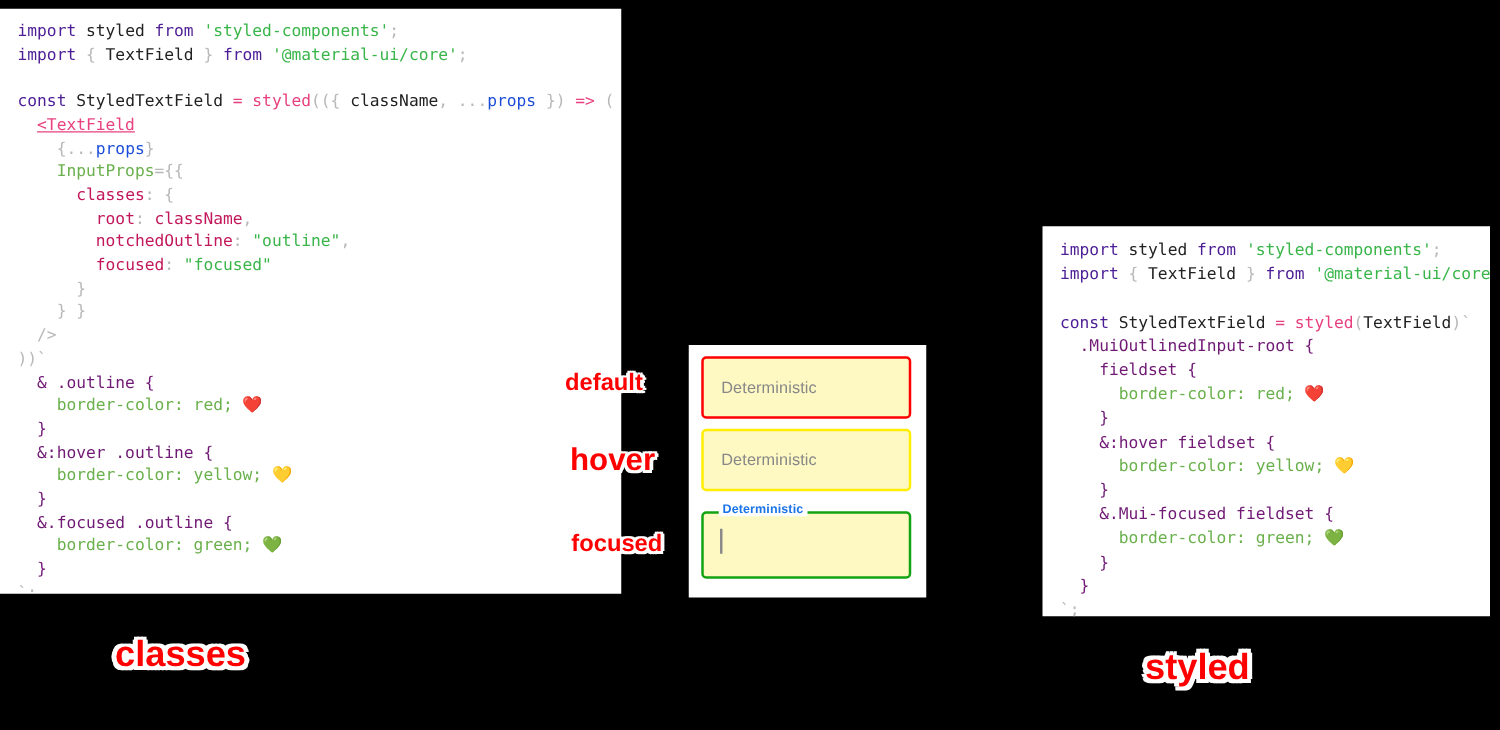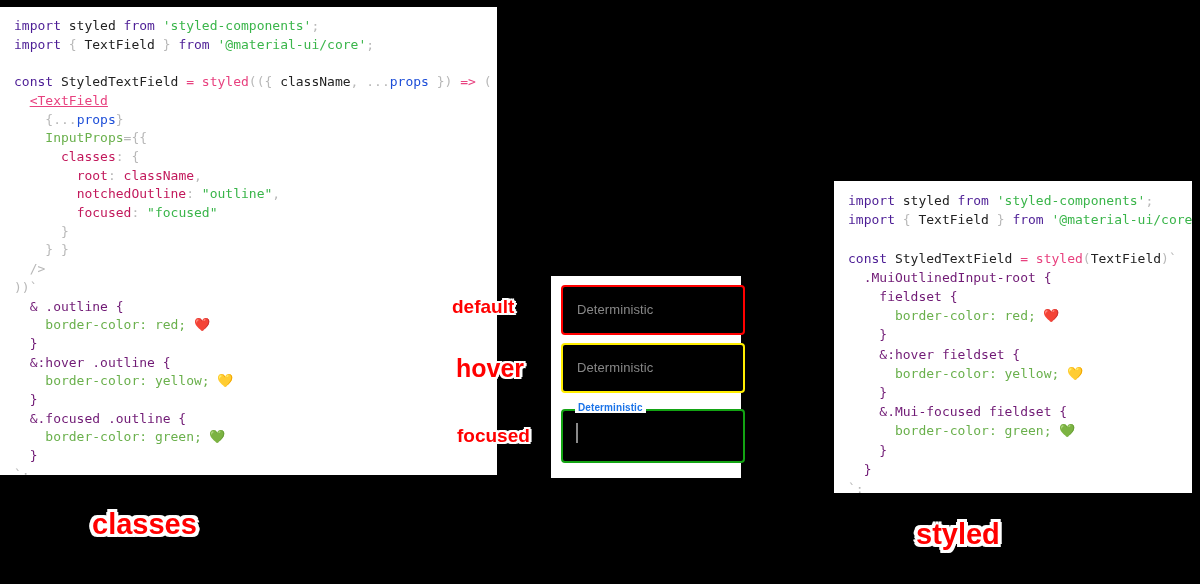--- a/index.html
+++ b/index.html
@@ -77,25 +77,25 @@
     left: 551px;
     top: 276px;
     width: 190px;
     height: 202px;
     background: #ffffff;
     box-sizing: border-box;
   }
   .tf {
     position: absolute;
     left: 10px;
-    width: 184px;
+    width: 168px;
     height: 50px;
     border-radius: 4px;
     box-sizing: border-box;
-    background: #000000;
+    background: #fef9c3;
   }
   .tf-label {
     position: absolute;
     left: 14px;
     top: 15px;
     font-family: "Liberation Sans", sans-serif;
     font-size: 13px;
     color: #878787;
     letter-spacing: 0.1px;
   }

